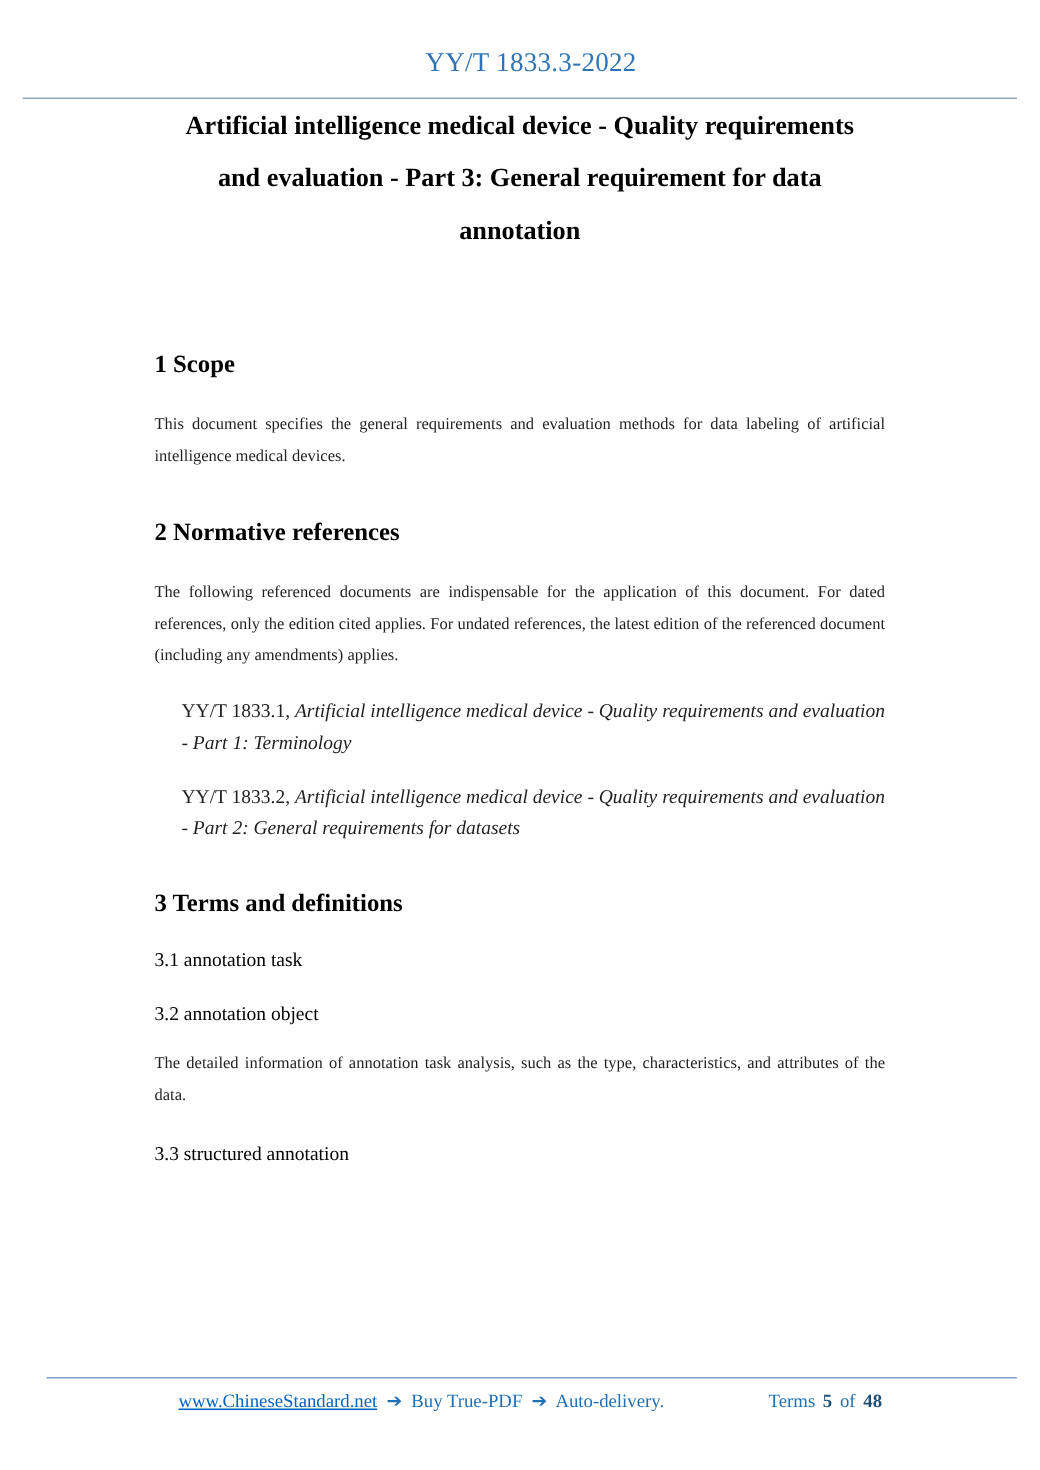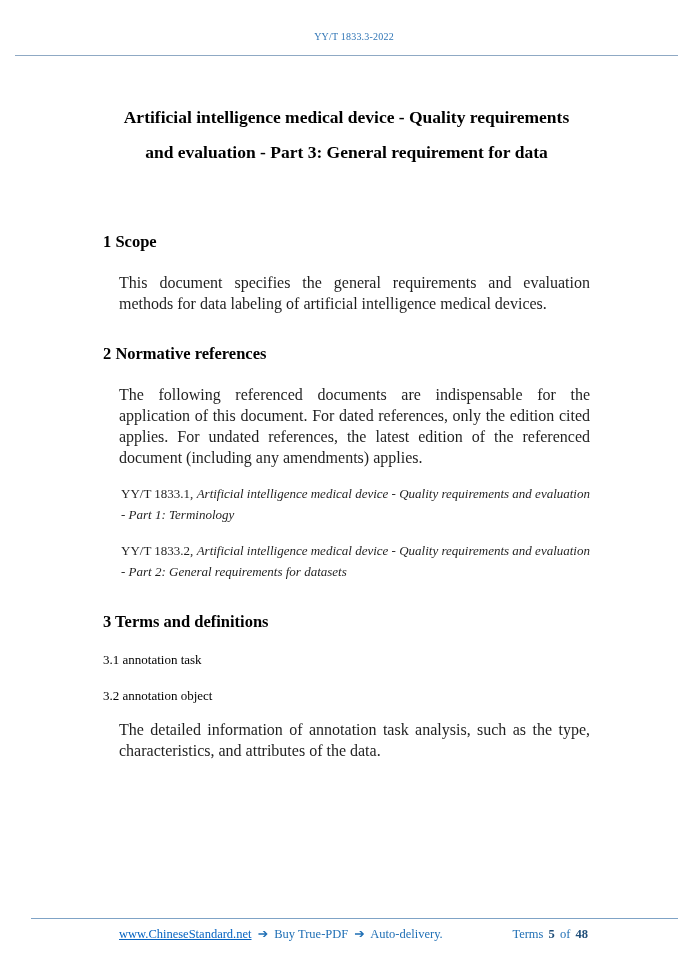--- a/index.html
+++ b/index.html
@@ -13,57 +13,56 @@
   }
   .page {
     width: 693px;
     height: 980px;
     position: relative;
     background: #ffffff;
   }
   .doc-header {
     text-align: center;
     padding-top: 31px;
-    font-size: 10px;
+    font-size: 18px;
     color: #2e74b5;
     letter-spacing: 0.2px;
     margin-left: 15px;
   }
   .header-rule {
     margin: 13px 15px 0 15px;
     border-top: 1px solid #8fa9c4;
     height: 0;
   }
   .content {
     padding: 0 103px;
   }
   .doc-title {
-    margin-top: 44px;
     text-align: center;
     font-weight: bold;
     font-size: 17.5px;
     color: #000000;
   }
   .doc-title .title-line {
     line-height: 35px;
   }
   h2.section-heading {
     font-size: 16.5px;
     font-weight: bold;
     color: #000000;
     margin: 30px 0 20px 0;
   }
   h2.section-heading.first {
     margin-top: 62px;
   }
   p.body-para {
-    font-size: 16px;
+    font-size: 11px;
     line-height: 21px;
     text-align: justify;
-    margin: 0 0 15px 16px;
+    margin: 0 0 15px 0;
     color: #1f1f1f;
   }
   p.reference {
     font-size: 13px;
     line-height: 21px;
     text-align: justify;
     margin: 0 0 15px 0;
     padding-left: 18px;
     color: #1f1f1f;
   }
@@ -113,20 +112,21 @@
 <div class="page">
 
   <div class="doc-header">YY/T 1833.3-2022</div>
   <div class="header-rule"></div>
 
   <div class="content">
 
     <div class="doc-title">
       <div class="title-line">Artificial intelligence medical device - Quality requirements</div>
       <div class="title-line">and evaluation - Part 3: General requirement for data</div>
+      <div class="title-line">annotation</div>
     </div>
 
     <h2 class="section-heading first">1 Scope</h2>
     <p class="body-para">This document specifies the general requirements and evaluation methods for data labeling of artificial intelligence medical devices.</p>
 
     <h2 class="section-heading">2 Normative references</h2>
     <p class="body-para">The following referenced documents are indispensable for the application of this document. For dated references, only the edition cited applies. For undated references, the latest edition of the referenced document (including any amendments) applies.</p>
 
     <p class="reference">
       <span class="ref-code">YY/T 1833.1,</span>
@@ -137,20 +137,21 @@
       <span class="ref-title">Artificial intelligence medical device - Quality requirements and evaluation - Part 2: General requirements for datasets</span>
     </p>
 
     <h2 class="section-heading">3 Terms and definitions</h2>
 
     <div class="term-label">3.1 annotation task</div>
 
     <div class="term-label">3.2 annotation object</div>
     <p class="body-para">The detailed information of annotation task analysis, such as the type, characteristics, and attributes of the data.</p>
 
+    <div class="term-label">3.3 structured annotation</div>
 
   </div>
 
   <div class="doc-footer">
     <div class="footer-rule"></div>
     <div class="footer-row">
       <div class="footer-left">
         <span class="footer-link">www.ChineseStandard.net</span>
         <span class="arrow-icon">➔</span>
         <span>Buy True-PDF</span>

